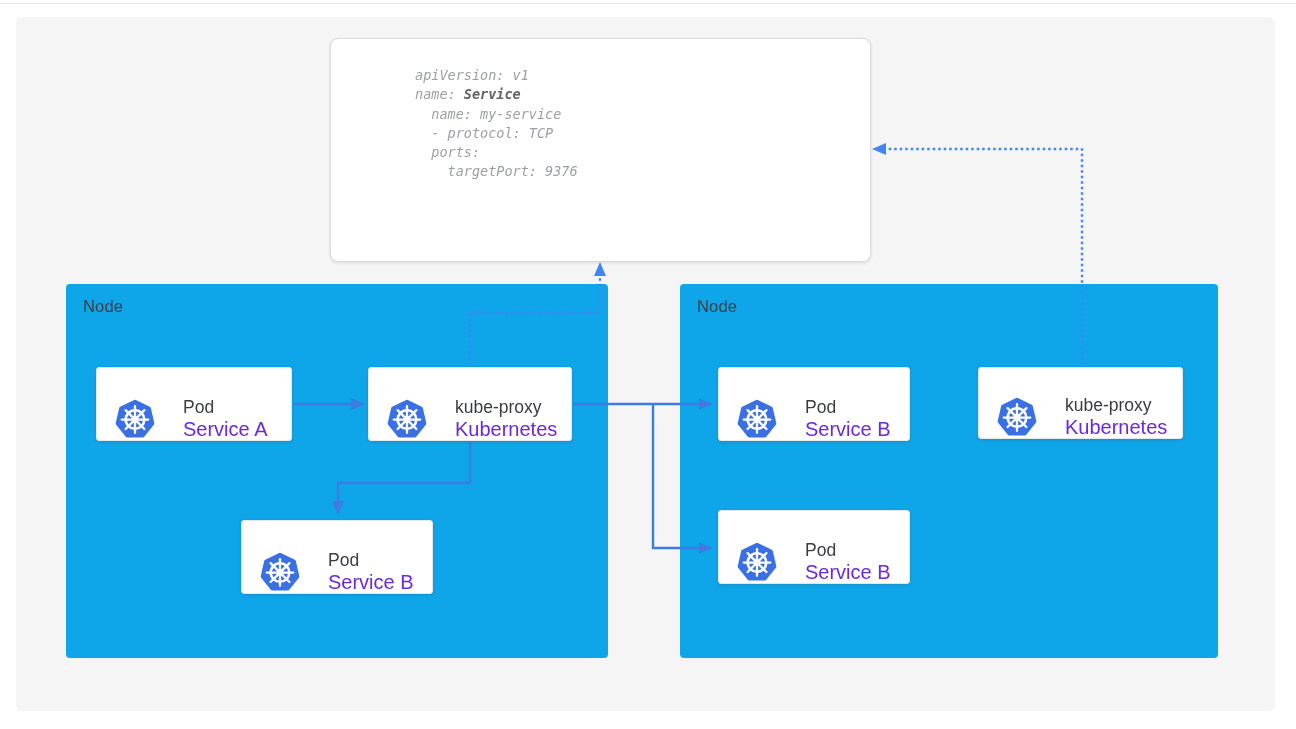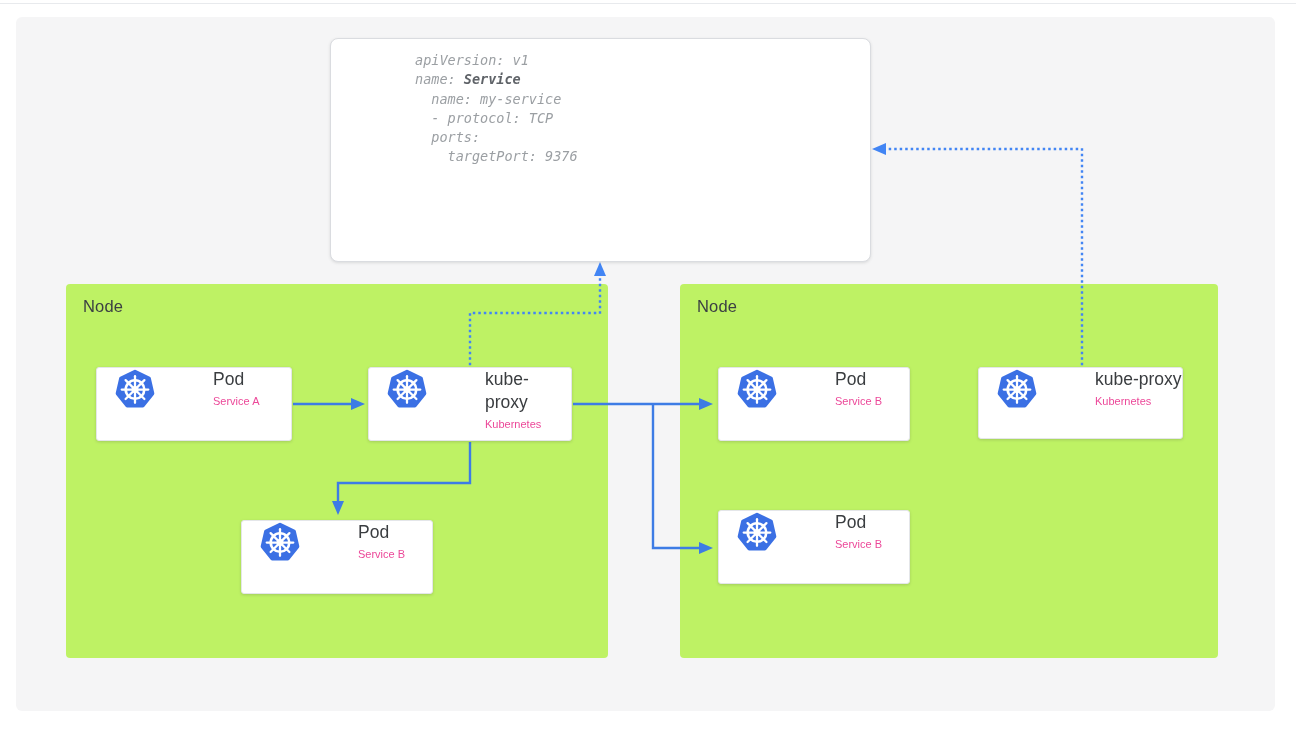--- a/index.html
+++ b/index.html
@@ -10,53 +10,53 @@
   }
   .top-divider{
     position:absolute;left:0;top:3px;width:1296px;height:1px;
     background:#e8eaed;
   }
   .panel{
     position:absolute;left:16px;top:17px;width:1259px;height:694px;
     background:#f5f5f6;border-radius:6px;
   }
   .node{
-    position:absolute;background:#bef264;border-radius:4px;z-index:1;
+    position:absolute;background:#0ea5e9;border-radius:4px;z-index:1;
   }
   .node-left{left:66px;top:284px;width:542px;height:374px;}
   .node-right{left:680px;top:284px;width:538px;height:374px;}
   .node-label{
     position:absolute;left:17px;top:13px;
     font-size:16.5px;color:#3c4043;letter-spacing:.2px;
   }
   .connectors{
     position:absolute;left:0;top:0;width:1296px;height:729px;z-index:2;
   }
   .code-card{
     position:absolute;left:330px;top:38px;width:541px;height:224px;
     background:#ffffff;border:1px solid #dadce0;border-radius:8px;
-    box-sizing:border-box;padding:12px 10px 10px 84px;z-index:3;
+    box-sizing:border-box;padding:27px 10px 10px 84px;z-index:3;
     box-shadow:0 1px 3px rgba(60,64,67,.15);
   }
   .code-line{
     font-family:"DejaVu Sans Mono", monospace;
     font-style:italic;font-size:13.5px;line-height:19.3px;
     white-space:pre;color:#9b9fa3;
   }
   .code-line .b{font-weight:bold;color:#5f6368;margin-top:40px;}
   .entity-card{
     position:absolute;background:#ffffff;
     border:1px solid #e4e6e9;border-radius:3px;box-sizing:border-box;
     box-shadow:0 1px 3px rgba(60,64,67,.20);
-    display:flex;align-items:flex-start;z-index:3;gap:30px;
+    display:flex;align-items:flex-end;z-index:3;
   }
   .entity-icon{width:42px;height:42px;margin-left:17px;flex:none;}
   .entity-text{margin-left:27px;display:flex;flex-direction:column;}
   .entity-title{font-size:17.5px;color:#3a3d40;line-height:23px;}
-  .entity-sub{font-size:11px;color:#ec4899;line-height:21px;}
+  .entity-sub{font-size:20px;color:#6d28d9;line-height:21px;}
   .pod-a{left:96px;top:367px;width:196px;height:74px;}
   .kp-left{left:368px;top:367px;width:204px;height:74px;}
   .pod-b-left{left:241px;top:520px;width:192px;height:74px;}
   .pod-b-rt{left:718px;top:367px;width:192px;height:74px;}
   .pod-b-rb{left:718px;top:510px;width:192px;height:74px;}
   .kp-right{left:978px;top:367px;width:205px;height:72px;}
 </style>
 </head>
 <body>
 

